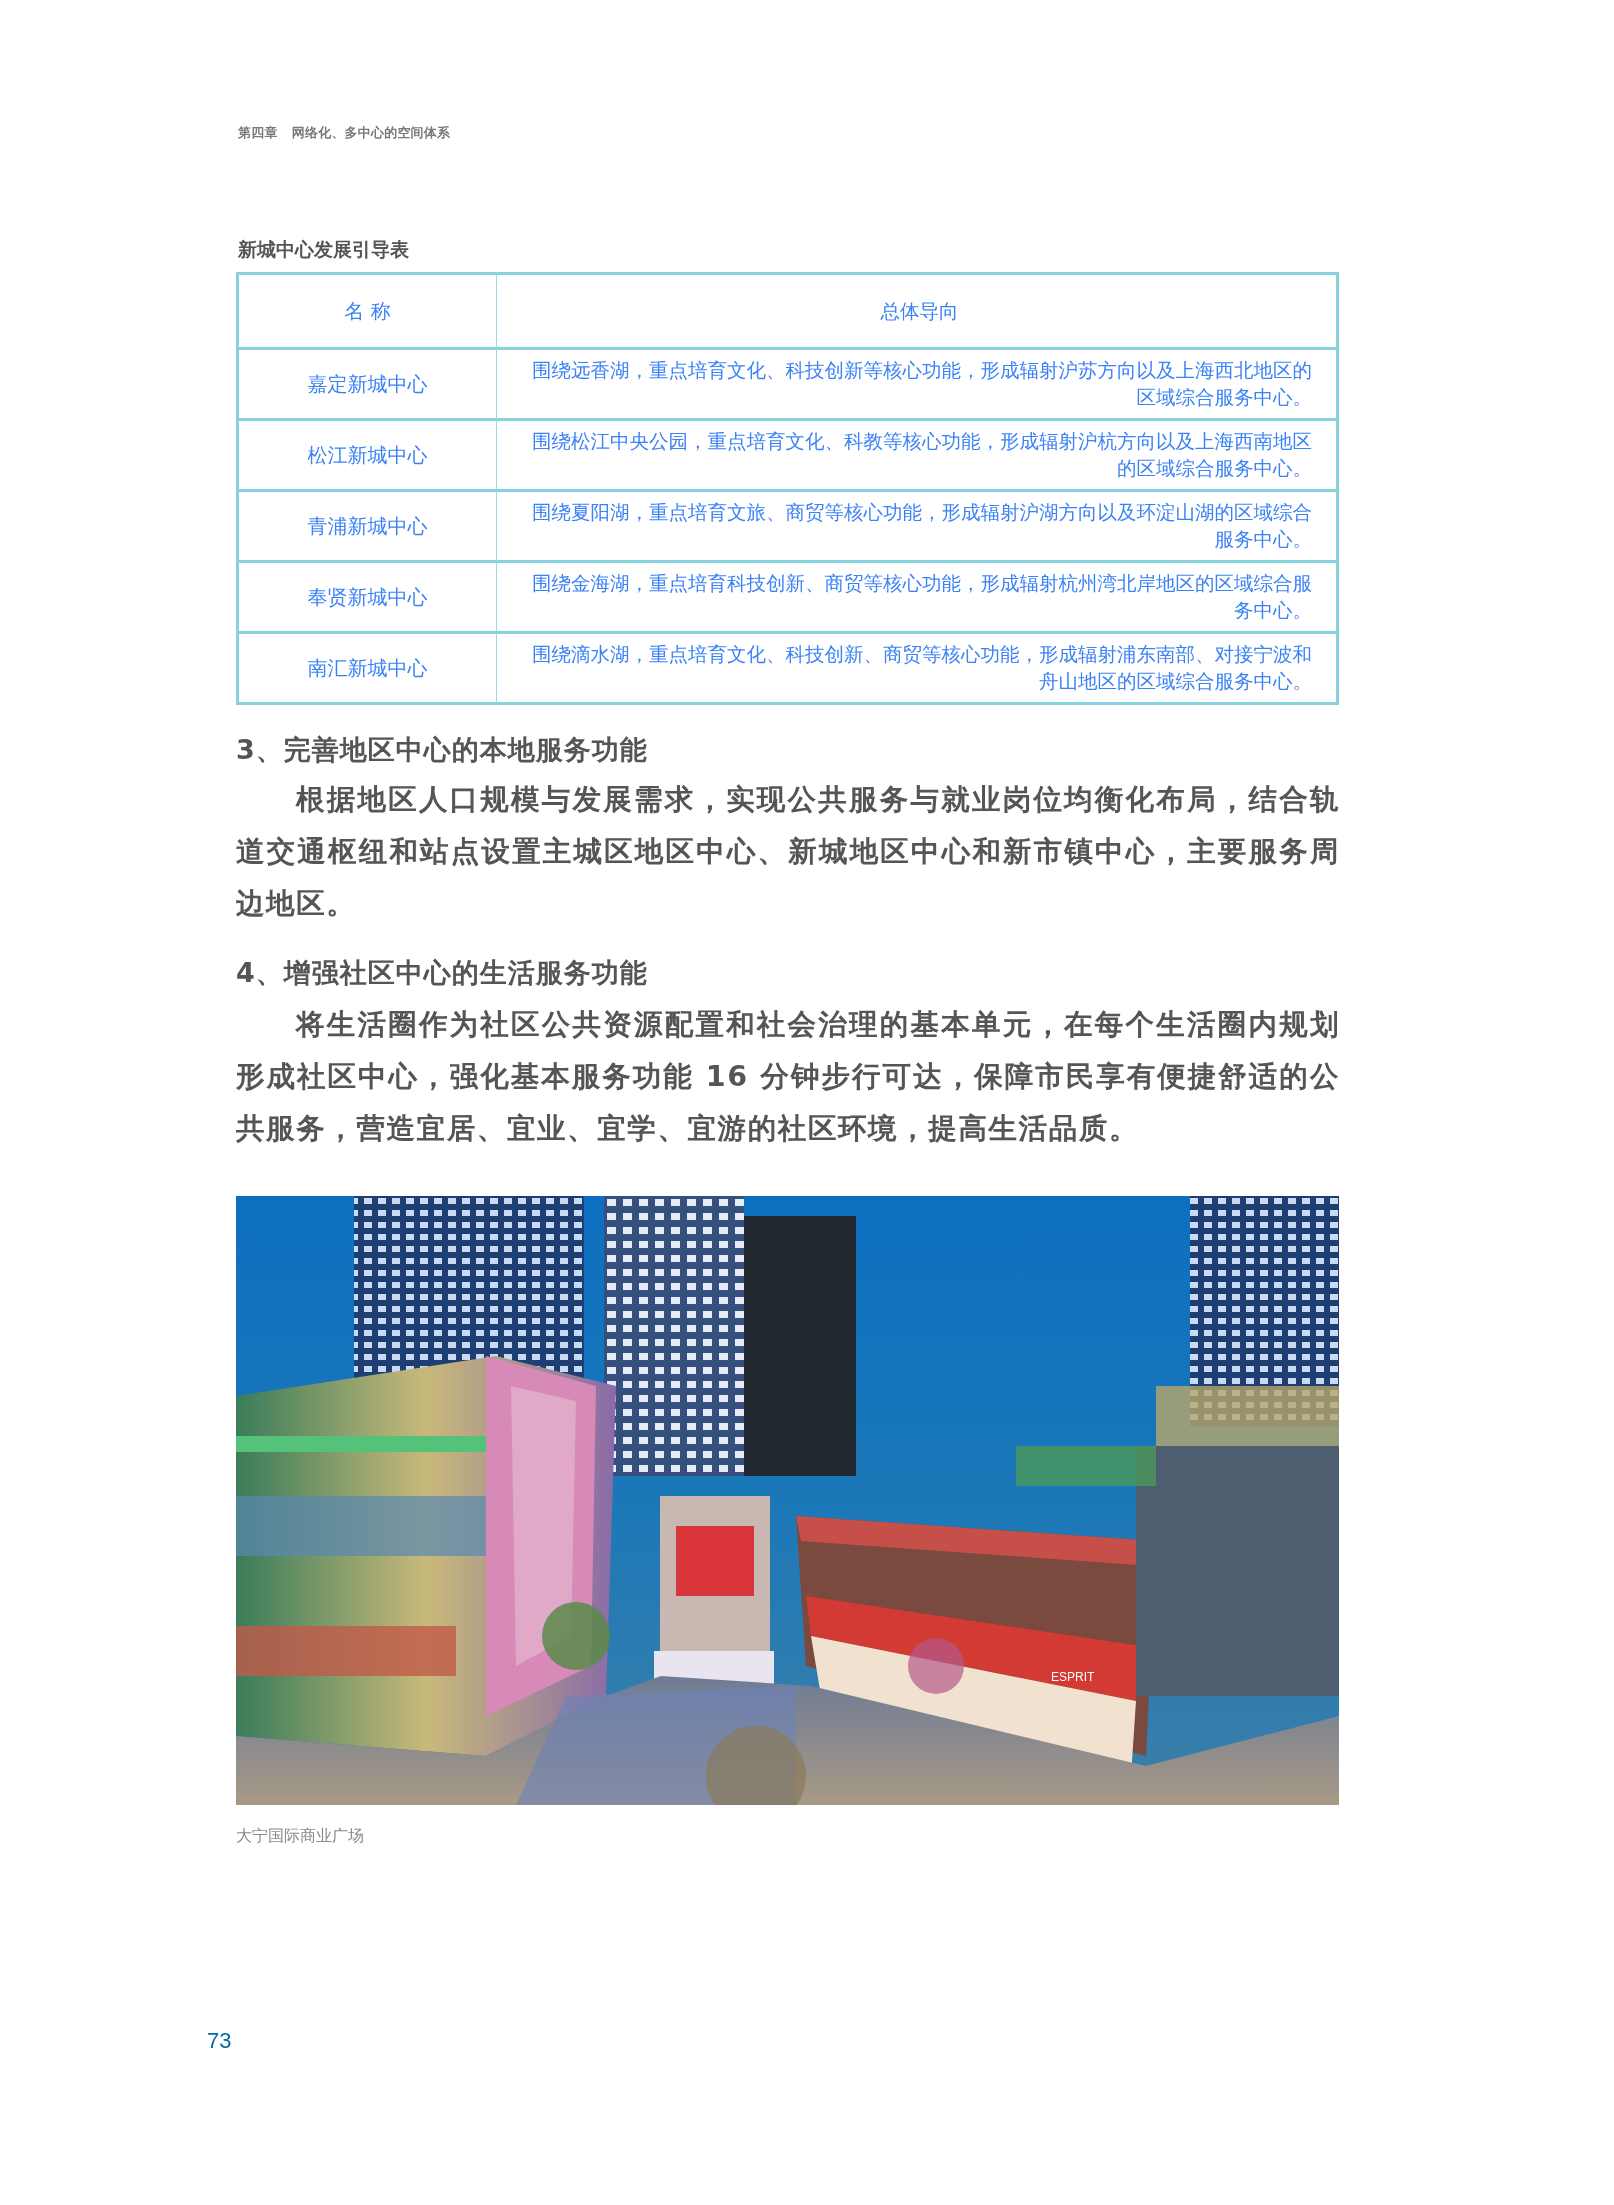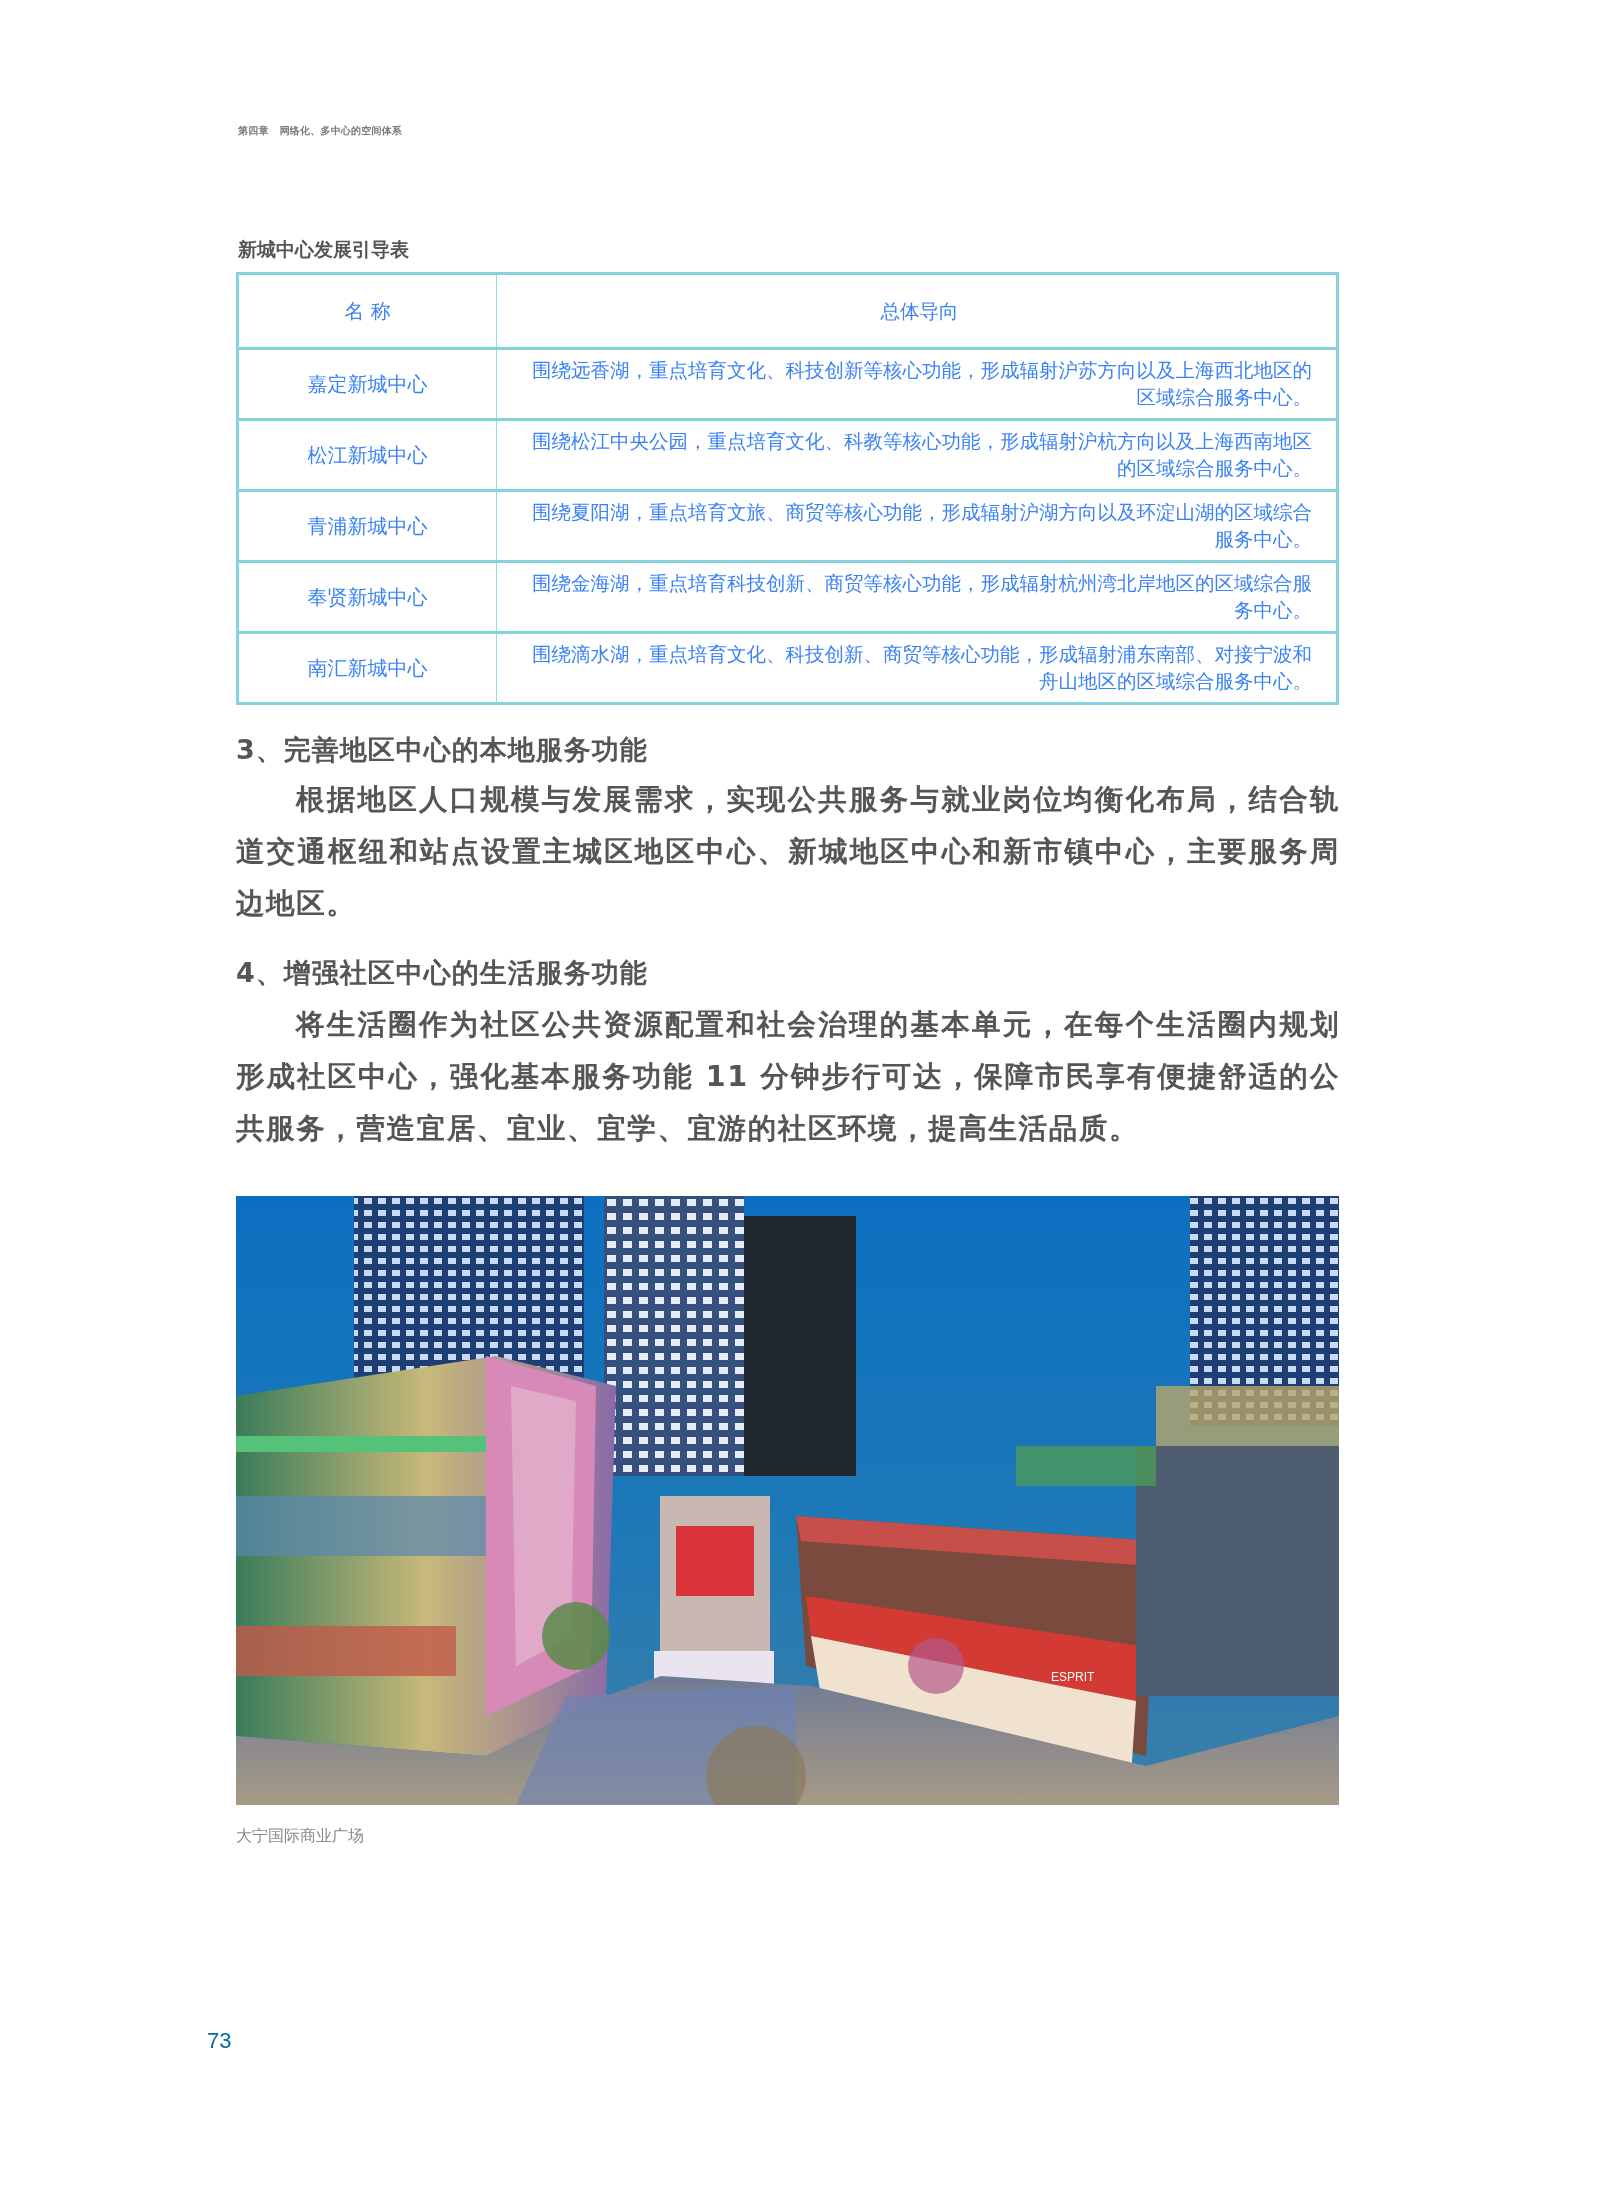--- a/index.html
+++ b/index.html
@@ -1,19 +1,19 @@
 <!DOCTYPE html>
 <html><head>
 <meta charset="utf-8">
 <style>
   html, body { margin: 0; padding: 0; background: #ffffff; }
   body { width: 1614px; height: 2205px; position: relative; overflow: hidden;
          font-family: "DejaVu Sans", "Liberation Sans", sans-serif; color: #555; }
   .abs { position: absolute; }
-  .running-header { left: 238px; top: 124px; font-size: 10px; color: #7a7a7a; font-weight: bold; white-space: pre; letter-spacing: 0.2px; }
+  .running-header { left: 238px; top: 124px; font-size: 13px; color: #7a7a7a; font-weight: bold; white-space: pre; letter-spacing: 0.2px; }
   .table-title { left: 238px; top: 237px; font-size: 19px; color: #555; font-weight: bold; }
   table.guide { position: absolute; left: 236px; top: 272px; width: 1103px; border-collapse: collapse;
                 border: 3px solid #86d2de; table-layout: fixed; }
   table.guide td, table.guide th { border-top: 3px solid #86d2de; border-bottom: 3px solid #86d2de; font-weight: normal; color: #3b82f6; }
   table.guide .c1 { width: 255px; border-right: 1.5px solid #9bd9e4; text-align: center; font-size: 20px; }
   table.guide .c2 { text-align: right; font-size: 19.5px; line-height: 27px; padding: 7px 24px 7px 30px; }
   table.guide thead th { height: 58px; font-size: 20px; text-align: center; }
   table.guide thead th.c2 { text-align: center; }
   table.guide tbody tr { height: 68px; }
   .sec-heading { left: 236px; font-size: 27px; font-weight: bold; color: #555; letter-spacing: 1px; }
@@ -58,21 +58,21 @@
       <td class="c1">南汇新城中心</td>
       <td class="c2">围绕滴水湖，重点培育文化、科技创新、商贸等核心功能，形成辐射浦东南部、对接宁波和舟山地区的区域综合服务中心。</td>
     </tr>
   </tbody>
 </table>
 
 <div class="abs sec-heading" style="top:732px;">3、完善地区中心的本地服务功能</div>
 <div class="abs body-para" style="top:774px;">根据地区人口规模与发展需求，实现公共服务与就业岗位均衡化布局，结合轨道交通枢纽和站点设置主城区地区中心、新城地区中心和新市镇中心，主要服务周边地区。</div>
 
 <div class="abs sec-heading" style="top:955px;">4、增强社区中心的生活服务功能</div>
-<div class="abs body-para" style="top:999px;">将生活圈作为社区公共资源配置和社会治理的基本单元，在每个生活圈内规划形成社区中心，强化基本服务功能 11 分钟步行可达，保障市民享有便捷舒适的公共服务，营造宜居、宜业、宜学、宜游的社区环境，提高生活品质。</div>
+<div class="abs body-para" style="top:999px;">将生活圈作为社区公共资源配置和社会治理的基本单元，在每个生活圈内规划形成社区中心，强化基本服务功能 16 分钟步行可达，保障市民享有便捷舒适的公共服务，营造宜居、宜业、宜学、宜游的社区环境，提高生活品质。</div>
 
 <div class="abs photo">
   <svg width="1103" height="609" viewBox="0 0 1103 609" xmlns="http://www.w3.org/2000/svg">
     <defs>
       <linearGradient id="sky" x1="0" y1="0" x2="0" y2="1">
         <stop offset="0" stop-color="#0c6fc0"></stop>
         <stop offset="0.5" stop-color="#1b78b8"></stop>
         <stop offset="1" stop-color="#3d7fa8"></stop>
       </linearGradient>
       <linearGradient id="ground" x1="0" y1="0" x2="0" y2="1">

